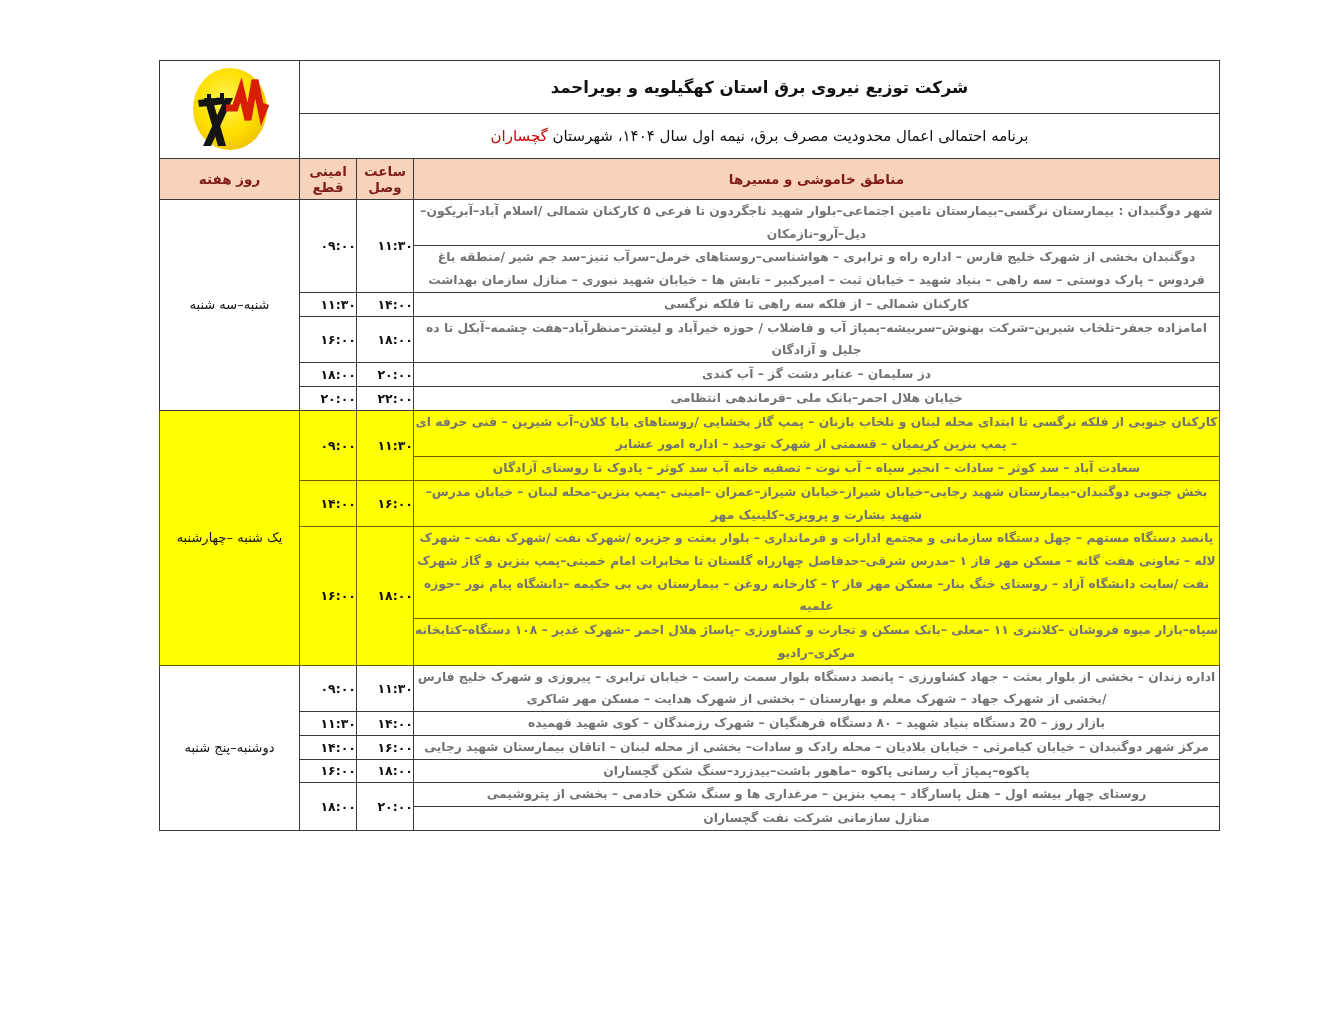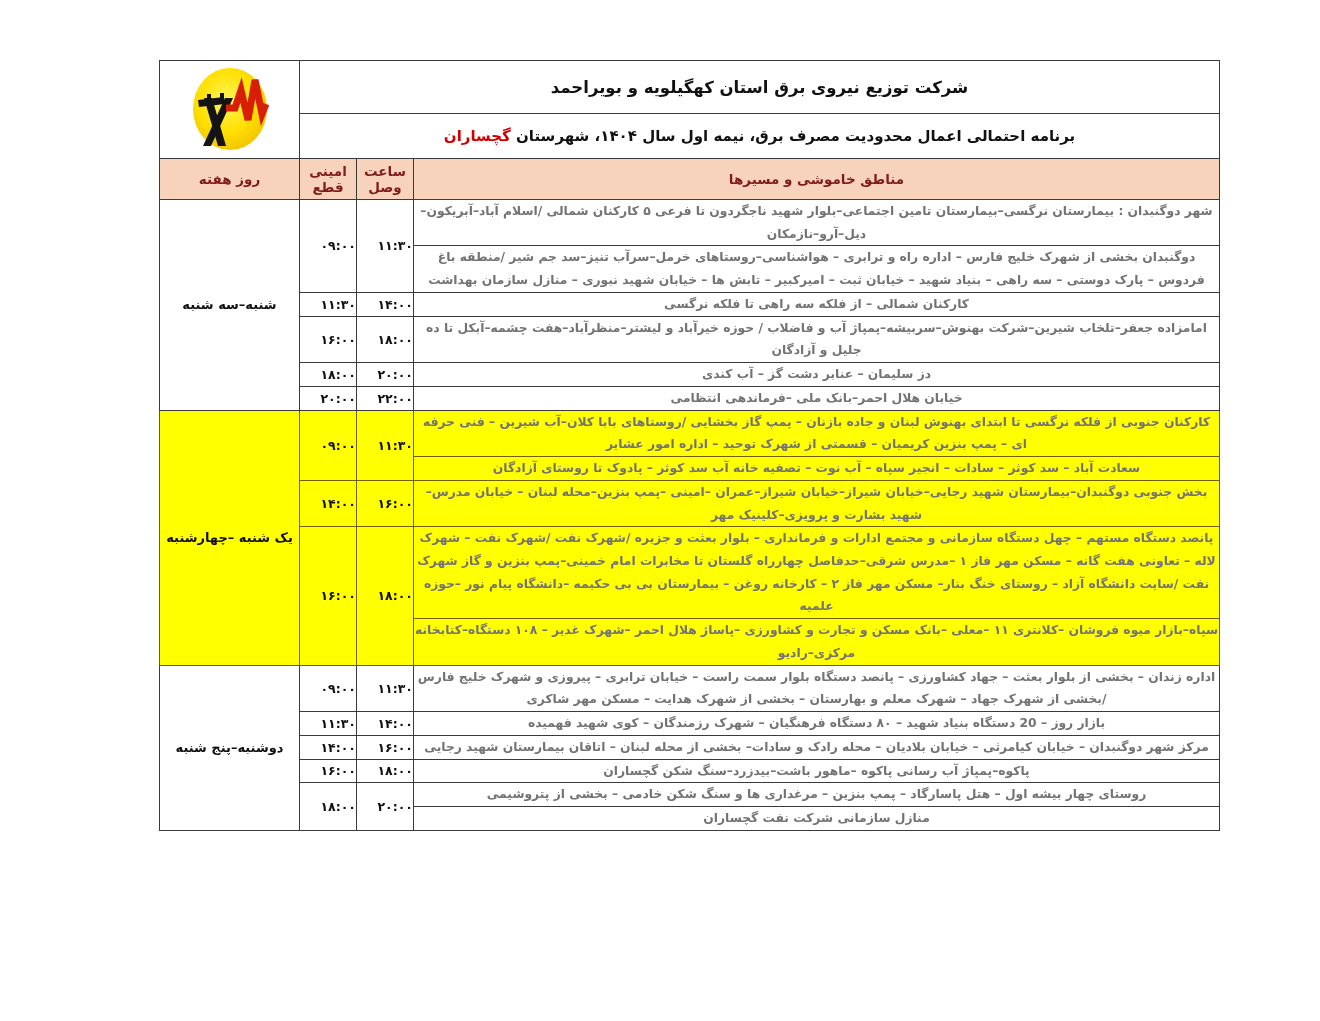--- a/index.html
+++ b/index.html
@@ -36,21 +36,21 @@
     text-align: center;
     font-weight: bold;
     font-size: 16.5px;
     color: #111111;
     height: 52px;
     padding: 4px 10px;
     letter-spacing: .2px;
   }
   .subtitle-cell {
     text-align: center;
-    font-weight: bold;
+    font-weight: normal;
     font-size: 15px;
     color: #111111;
     height: 44px;
     padding: 4px 10px;
   }
   .subtitle-cell .city {
     color: #d00000;
   }
   .logo-cell {
     width: 190px;
@@ -84,21 +84,21 @@
   .time {
     text-align: right;
     font-size: 12.5px;
     font-weight: bold;
     color: #111111;
     width: 57px;
   }
   .day {
     text-align: center;
     font-size: 13px;
-    font-weight: bold;
+    font-weight: normal;
     color: #111111;
     width: 140px;
   }
   col.c-areas { width: 806px; }
   col.c-on    { width: 57px; }
   col.c-off   { width: 57px; }
   col.c-day   { width: 140px; }
 
   
   tr.hl td {
@@ -180,21 +180,21 @@
           <td class="areas">دز سلیمان – عنابر دشت گز – آب کندی</td>
           <td class="time" rowspan="1">۲۰:۰۰</td>
           <td class="time" rowspan="1">۱۸:۰۰</td>
         </tr>
         <tr>
           <td class="areas">خیابان هلال احمر–بانک ملی –فرماندهی انتظامی</td>
           <td class="time" rowspan="1">۲۲:۰۰</td>
           <td class="time" rowspan="1">۲۰:۰۰</td>
         </tr>
         <tr class="hl">
-          <td class="areas">کارکنان جنوبی از فلکه نرگسی تا ابتدای بهنوش لبنان و جاده بازنان – پمپ گاز بخشایی /روستاهای بابا کلان–آب شیرین – فنی حرفه ای – پمپ بنزین کریمیان – قسمتی از شهرک توحید – اداره امور عشایر</td>
+          <td class="areas">کارکنان جنوبی از فلکه نرگسی تا ابتدای محله لبنان و تلخاب بازنان – پمپ گاز بخشایی /روستاهای بابا کلان–آب شیرین – فنی حرفه ای – پمپ بنزین کریمیان – قسمتی از شهرک توحید – اداره امور عشایر</td>
           <td class="time" rowspan="2">۱۱:۳۰</td>
           <td class="time" rowspan="2">۰۹:۰۰</td>
           <td class="day" rowspan="5">یک شنبه –چهارشنبه</td>
         </tr>
         <tr class="hl">
           <td class="areas">سعادت آباد – سد کوثر – سادات – انجیر سپاه – آب نوت – تصفیه خانه آب سد کوثر – پادوک تا روستای آزادگان</td>
         </tr>
         <tr class="hl">
           <td class="areas">بخش جنوبی دوگنبدان–بیمارستان شهید رجایی–خیابان شیراز–خیابان شیراز–عمران –امینی –پمپ بنزین–محله لبنان – خیابان مدرس–شهید بشارت و پرویزی–کلینیک مهر</td>
           <td class="time" rowspan="1">۱۶:۰۰</td>

